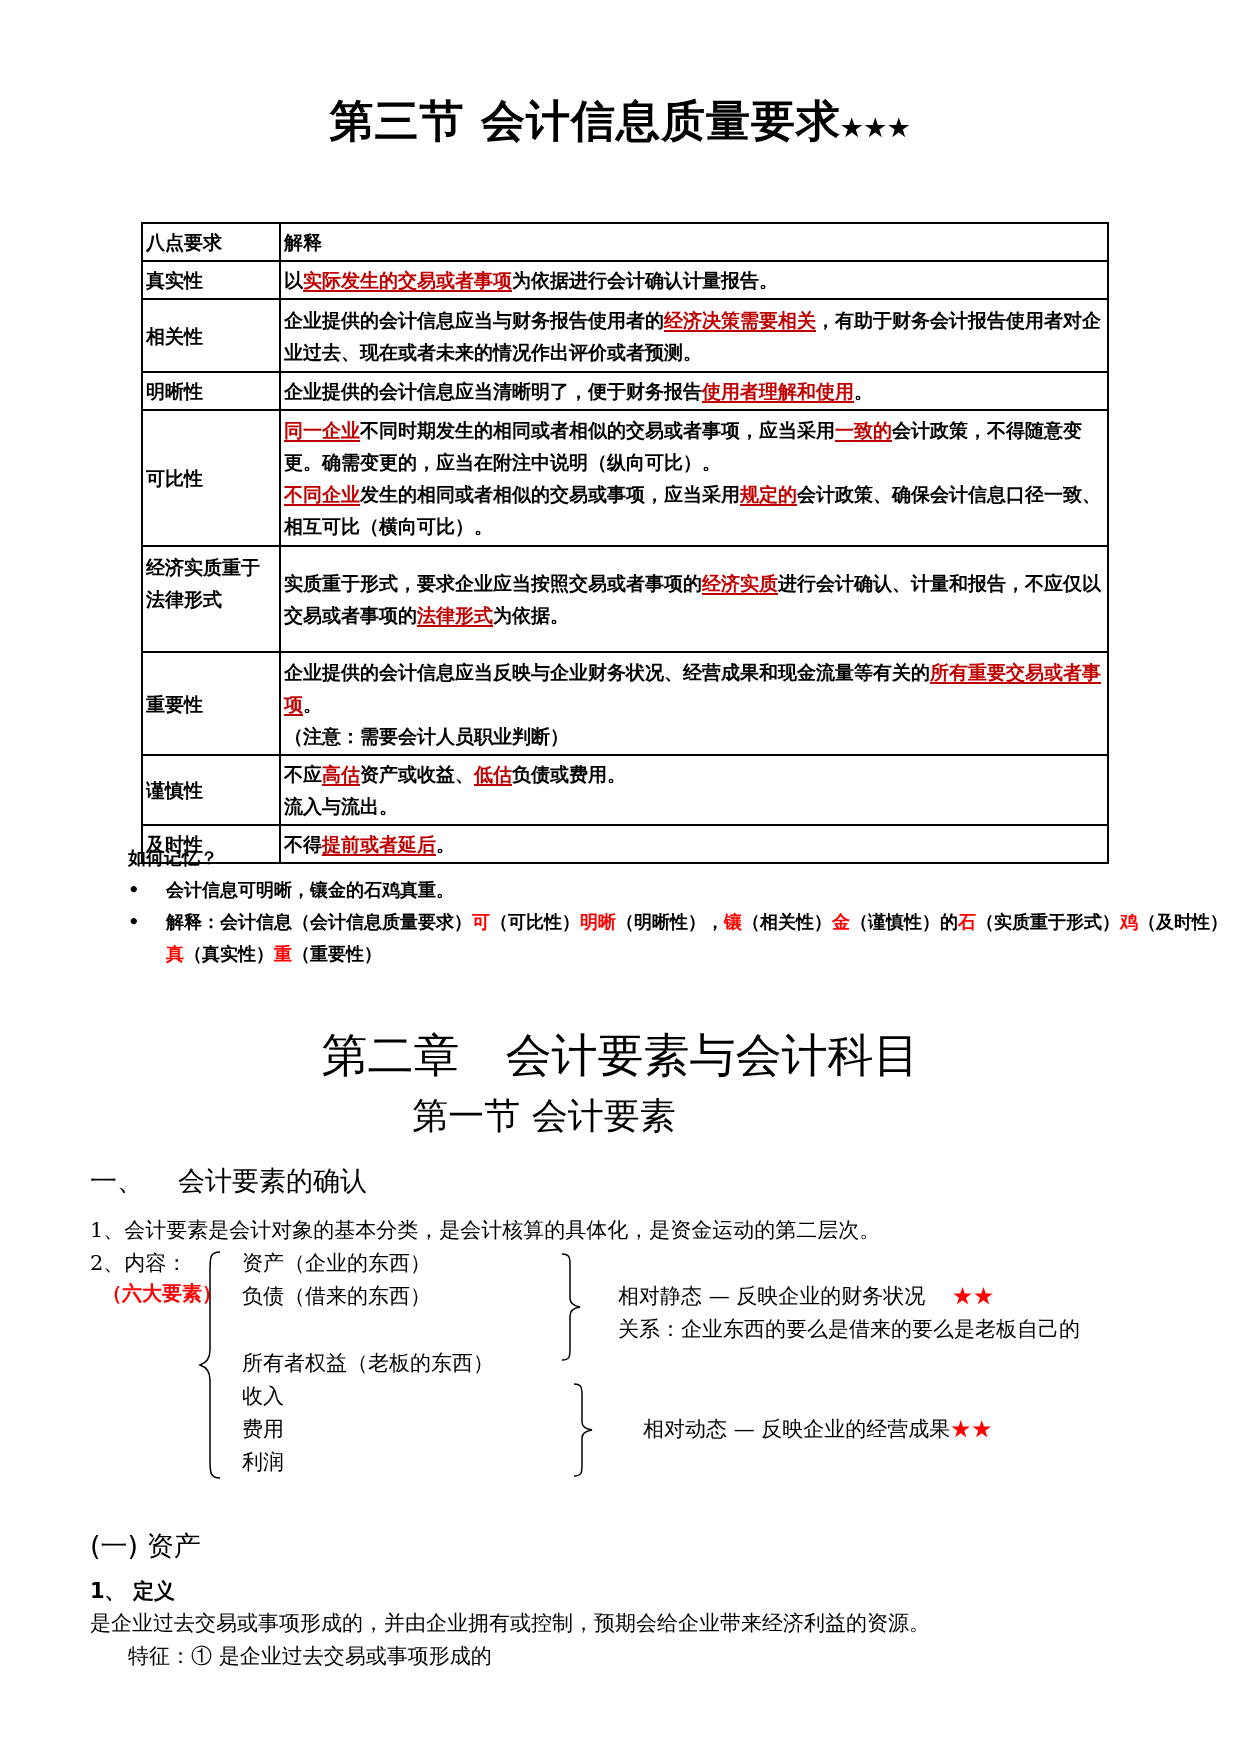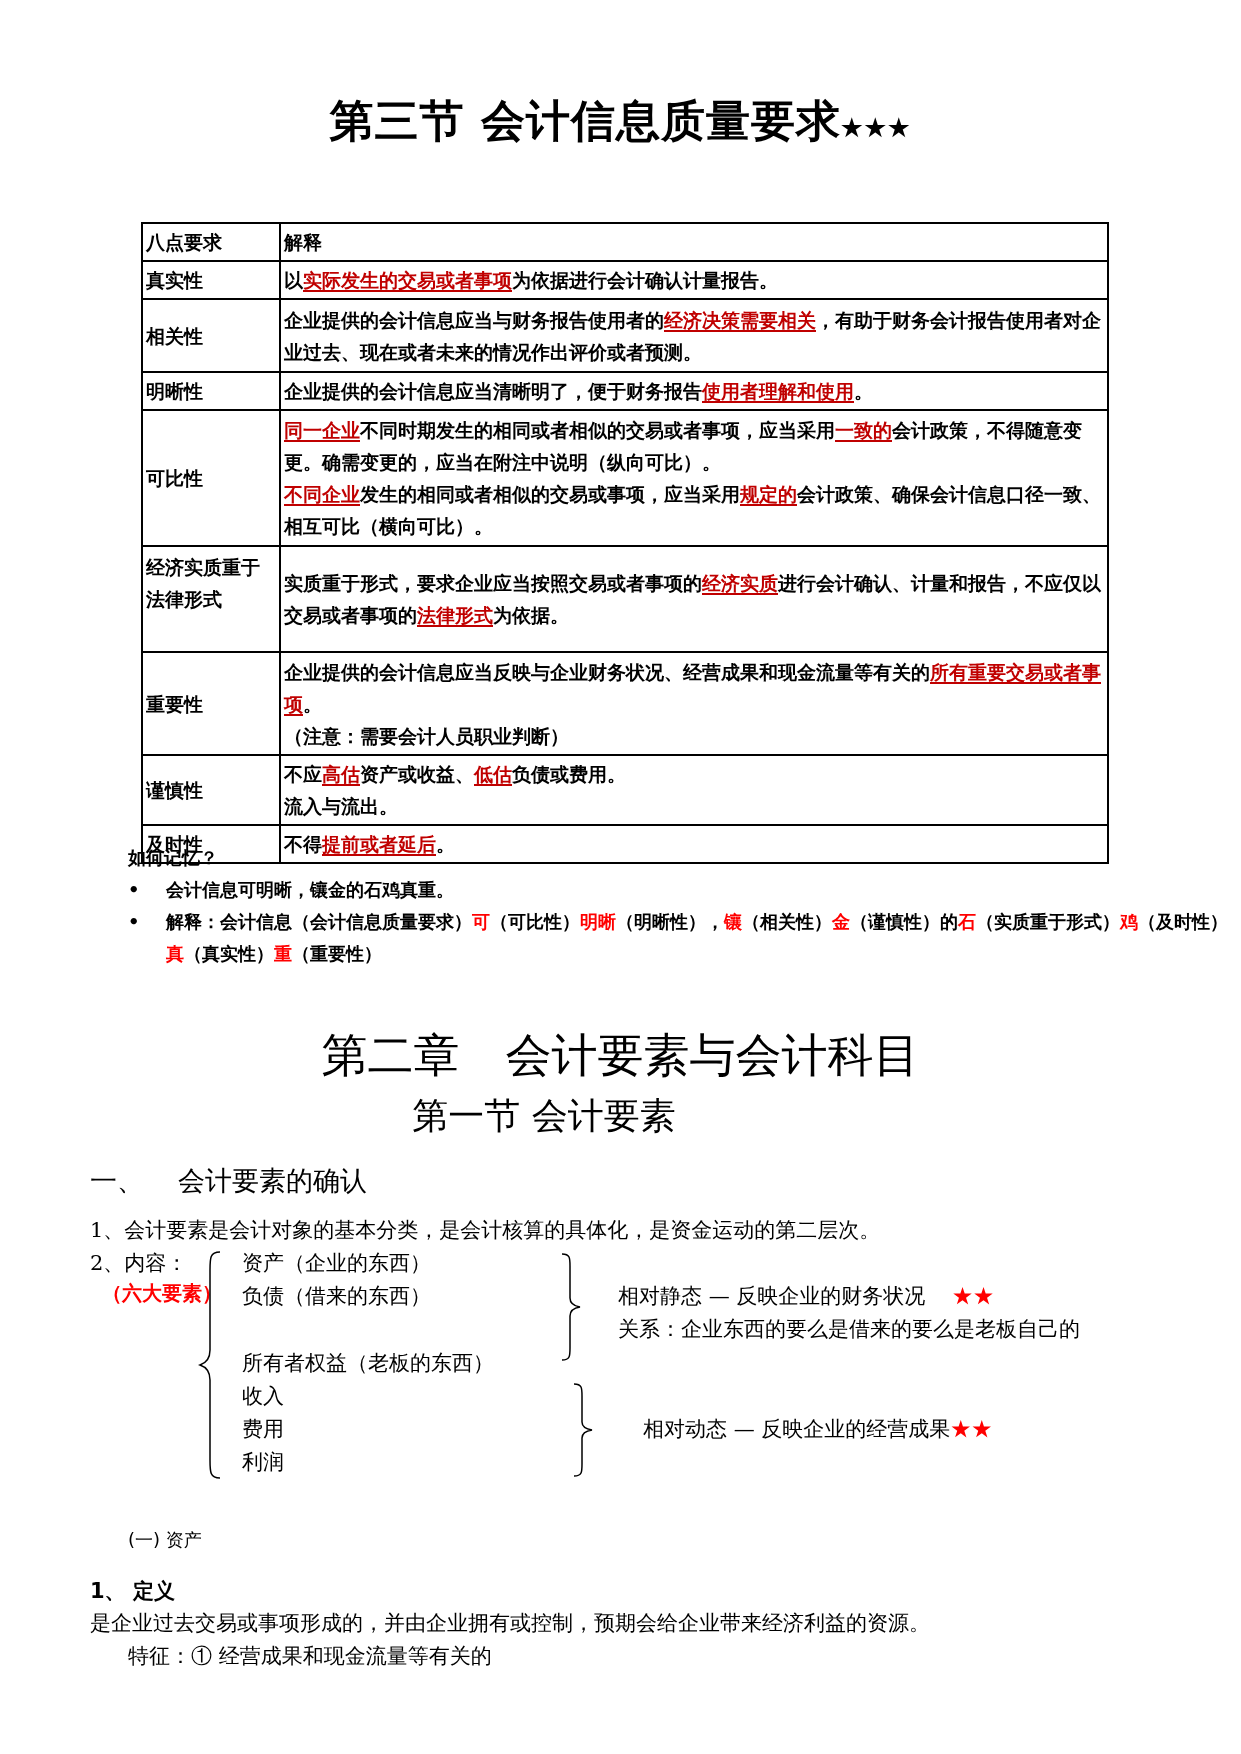--- a/index.html
+++ b/index.html
@@ -40,21 +40,21 @@
   #p1 { left: 90px; top: 1214px; }
   #p2 { left: 90px; top: 1247px; }
   #six { left: 102px; top: 1280px; font-size: 20px; font-weight: bold; color: #ff0000; }
   .elem { left: 242px; }
   #e1 { top: 1247px; } #e2 { top: 1280px; } #e3 { top: 1347px; } #e4 { top: 1380px; } #e5 { top: 1413px; } #e6 { top: 1446px; }
   #static1 { left: 618px; top: 1280px; }
   #static2 { left: 618px; top: 1313px; }
   #dynamic { left: 643px; top: 1413px; }
   svg.brace { position: absolute; }
 
-  #h2 { left: 90px; top: 1528px; font-size: 18px; font-family: "DejaVu Sans", "Liberation Sans", sans-serif; margin-left: 38px; }
+  #h2 { left: 90px; top: 1528px; font-size: 27px; font-family: "DejaVu Sans", "Liberation Sans", sans-serif; }
   #h3 { left: 90px; top: 1577px; font-size: 21px; font-weight: bold; font-family: "DejaVu Sans", "Liberation Sans", sans-serif; text-align: right; }
   #def { left: 90px; top: 1607px; }
   #feat { left: 128px; top: 1640px; }
 </style>
 </head>
 <body>
 
 <div id="title1" class="abs serif">
   <span>第三节  会计信息质量要求</span><span class="stars">★★★</span>
 </div>
@@ -161,13 +161,13 @@
   <span>相对静态  —  反映企业的财务状况</span>&nbsp;&nbsp;&nbsp;&nbsp;<span class="star">★★</span>
 </div>
 <div id="static2" class="abs serif body20">关系：企业东西的要么是借来的要么是老板自己的</div>
 <div id="dynamic" class="abs serif body20">
   <span>相对动态  —    反映企业的经营成果</span><span class="star">★★</span>
 </div>
 
 <div id="h2" class="abs">(一) 资产</div>
 <div id="h3" class="abs">1、  定义</div>
 <div id="def" class="abs serif body20">是企业过去交易或事项形成的，并由企业拥有或控制，预期会给企业带来经济利益的资源。</div>
-<div id="feat" class="abs serif body20">特征：①  经营成果和现金流量等有关的</div>
+<div id="feat" class="abs serif body20">特征：①  是企业过去交易或事项形成的</div>
 
 </body></html>

